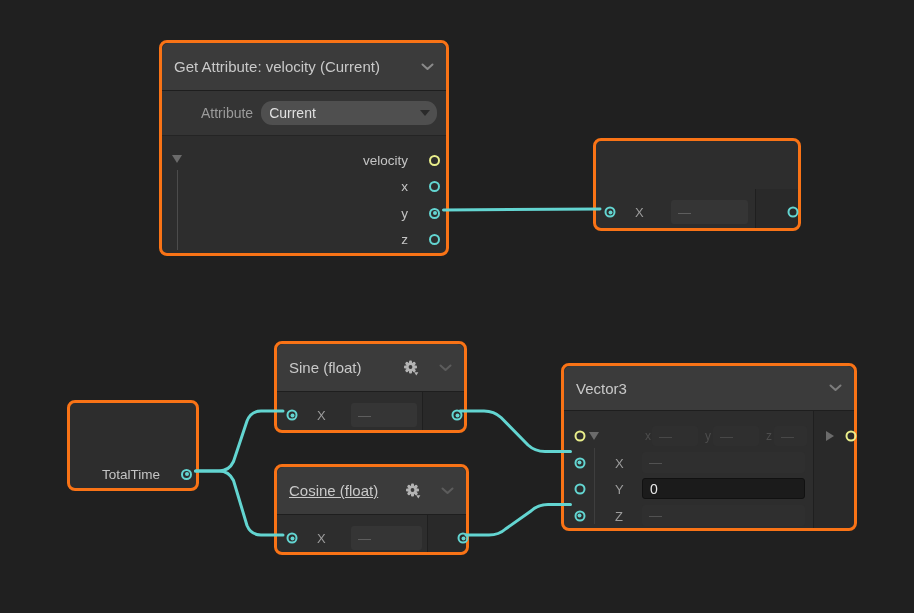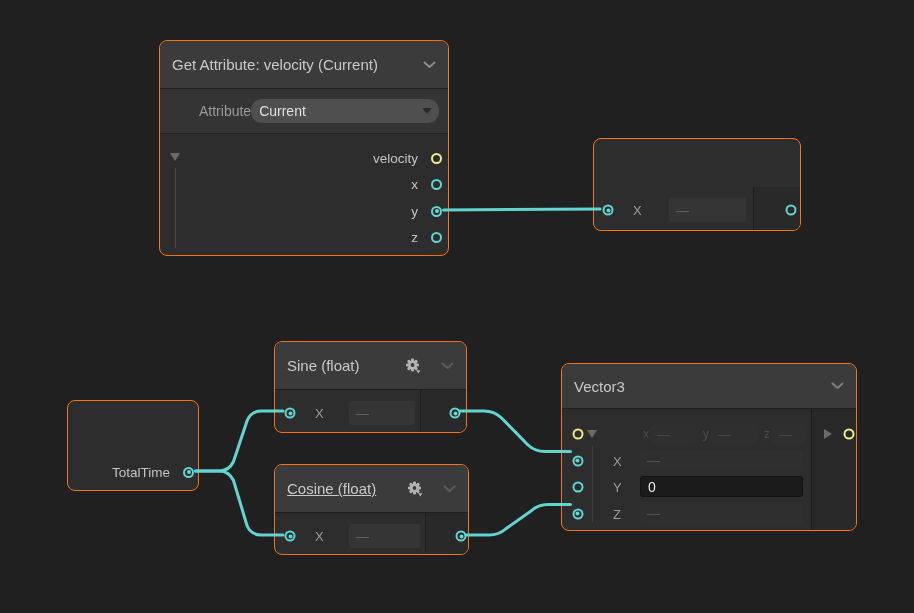--- a/index.html
+++ b/index.html
@@ -4,53 +4,53 @@
 <style>
   html,body{margin:0;padding:0;background:#202020;}
   .canvas{
     position:relative;width:914px;height:613px;overflow:hidden;
     background:#202020;
     font-family:"Liberation Sans", sans-serif;
     -webkit-font-smoothing:antialiased;
   }
   
   .node{
-    position:absolute;background:#2d2d2d;border:1px solid #f97316;
+    position:absolute;background:#2d2d2d;border:3px solid #f97316;
     border-radius:8px;box-sizing:border-box;z-index:1;text-align:right;
   }
   .titlebar{
     display:flex;align-items:center;box-sizing:border-box;
     background:#3b3b3b;border-radius:7px 7px 0 0;border-bottom:1px solid #1e1e1e;
     padding:0 12px;color:#c9c9c9;font-size:15px;white-space:nowrap;
   }
   .titlebar .gear{margin-left:auto;display:flex;align-items:center;}
   .titlebar .chev{margin-left:20px;display:flex;align-items:center;}
   .titlebar .chev.auto{margin-left:auto;}
   
   .settingsrow{
     height:45px;background:#343434;border-bottom:1px solid #242424;
     display:flex;align-items:center;box-sizing:border-box;padding:0 9px 0 39px;
     color:#9b9b9b;font-size:14px;
   }
   .dropdown{
-    flex:1;height:24px;margin-left:0;background:#4f4f4f;border-radius:11px;
+    flex:1;height:24px;margin-left:8px;background:#4f4f4f;border-radius:11px;
     display:flex;align-items:center;position:relative;color:#e0e0e0;font-size:14px;
     padding-left:8px;box-sizing:border-box;
   }
   .dropdown .dd-arrow{
     position:absolute;right:7px;top:9px;width:0;height:0;
     border-left:5px solid transparent;border-right:5px solid transparent;
     border-top:6px solid #2a2a2a;
   }
   
   .port{position:absolute;width:7px;height:7px;border:2px solid #63d5d1;border-radius:50%;transform:translate(-50%,-50%);background:transparent;z-index:3;}
   .port.yellow{border-color:#e9ee8b;}
   .port.filled::after{content:"";position:absolute;left:1.5px;top:1.5px;width:4px;height:4px;border-radius:50%;background:#63d5d1;}
   
-  .outrow{position:absolute;left:0;right:0;height:26px;display:flex;align-items:center;justify-content:flex-end;gap:13px;padding-right:6px;box-sizing:border-box;color:#c4c4c4;font-size:13.5px;}
+  .outrow{position:absolute;left:0;right:0;height:26px;display:flex;align-items:center;justify-content:flex-end;gap:21px;padding-right:6px;box-sizing:border-box;color:#c4c4c4;font-size:13.5px;}
   .outrow .port{position:relative;transform:none;left:auto;top:auto;flex:none;}
   
   .tri-down{position:absolute;width:0;height:0;border-left:5.5px solid transparent;border-right:5.5px solid transparent;border-top:8px solid #6b6b6b;}
   .tri-right{position:absolute;width:0;height:0;border-top:5px solid transparent;border-bottom:5px solid transparent;border-left:8px solid #6b6b6b;}
   .vline{position:absolute;width:1px;background:#4c4c4c;}
   
   .plabel{position:absolute;font-size:13px;color:#9c9c9c;}
   .field{position:absolute;background:#353535;border-radius:3px;font-size:13px;color:#646464;display:flex;align-items:center;padding-left:7px;box-sizing:border-box;height:24px;}
   .field.ghost{background:#2f2f2f;color:#4d4d4d;}
   .field.dark{background:#1b1b1b;color:#e8e8e8;border:1px solid #111;font-size:14px;}

